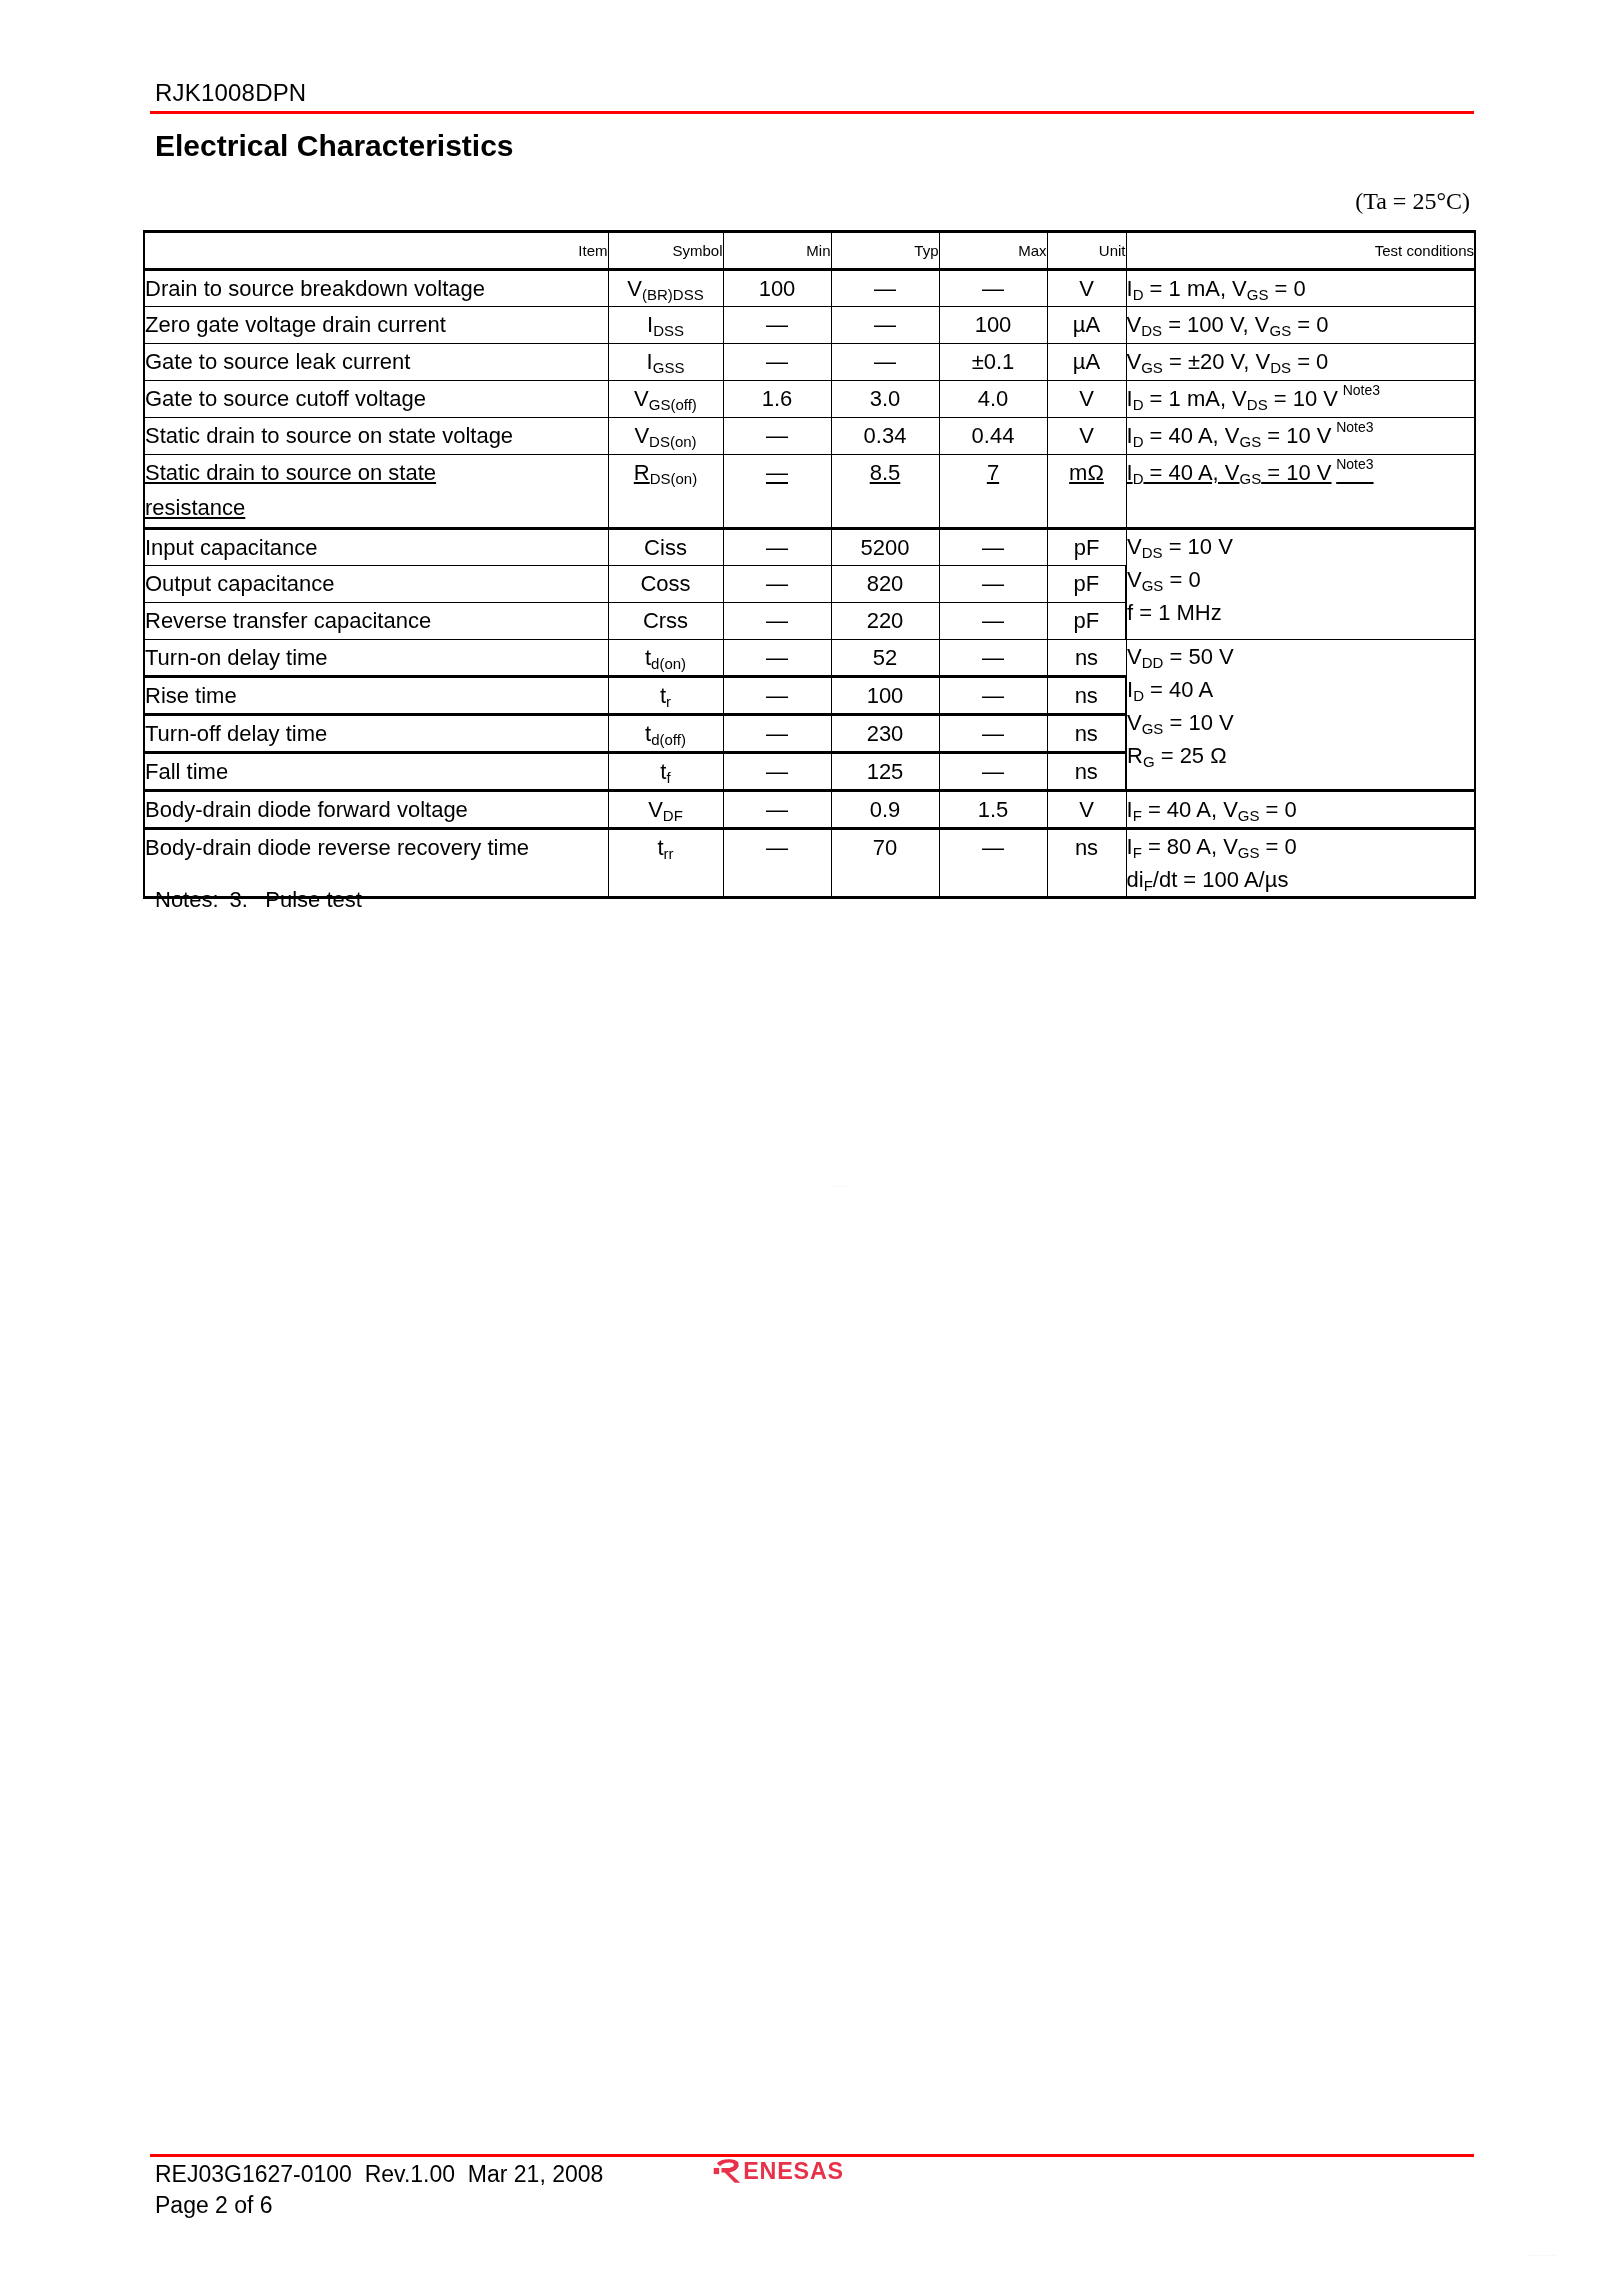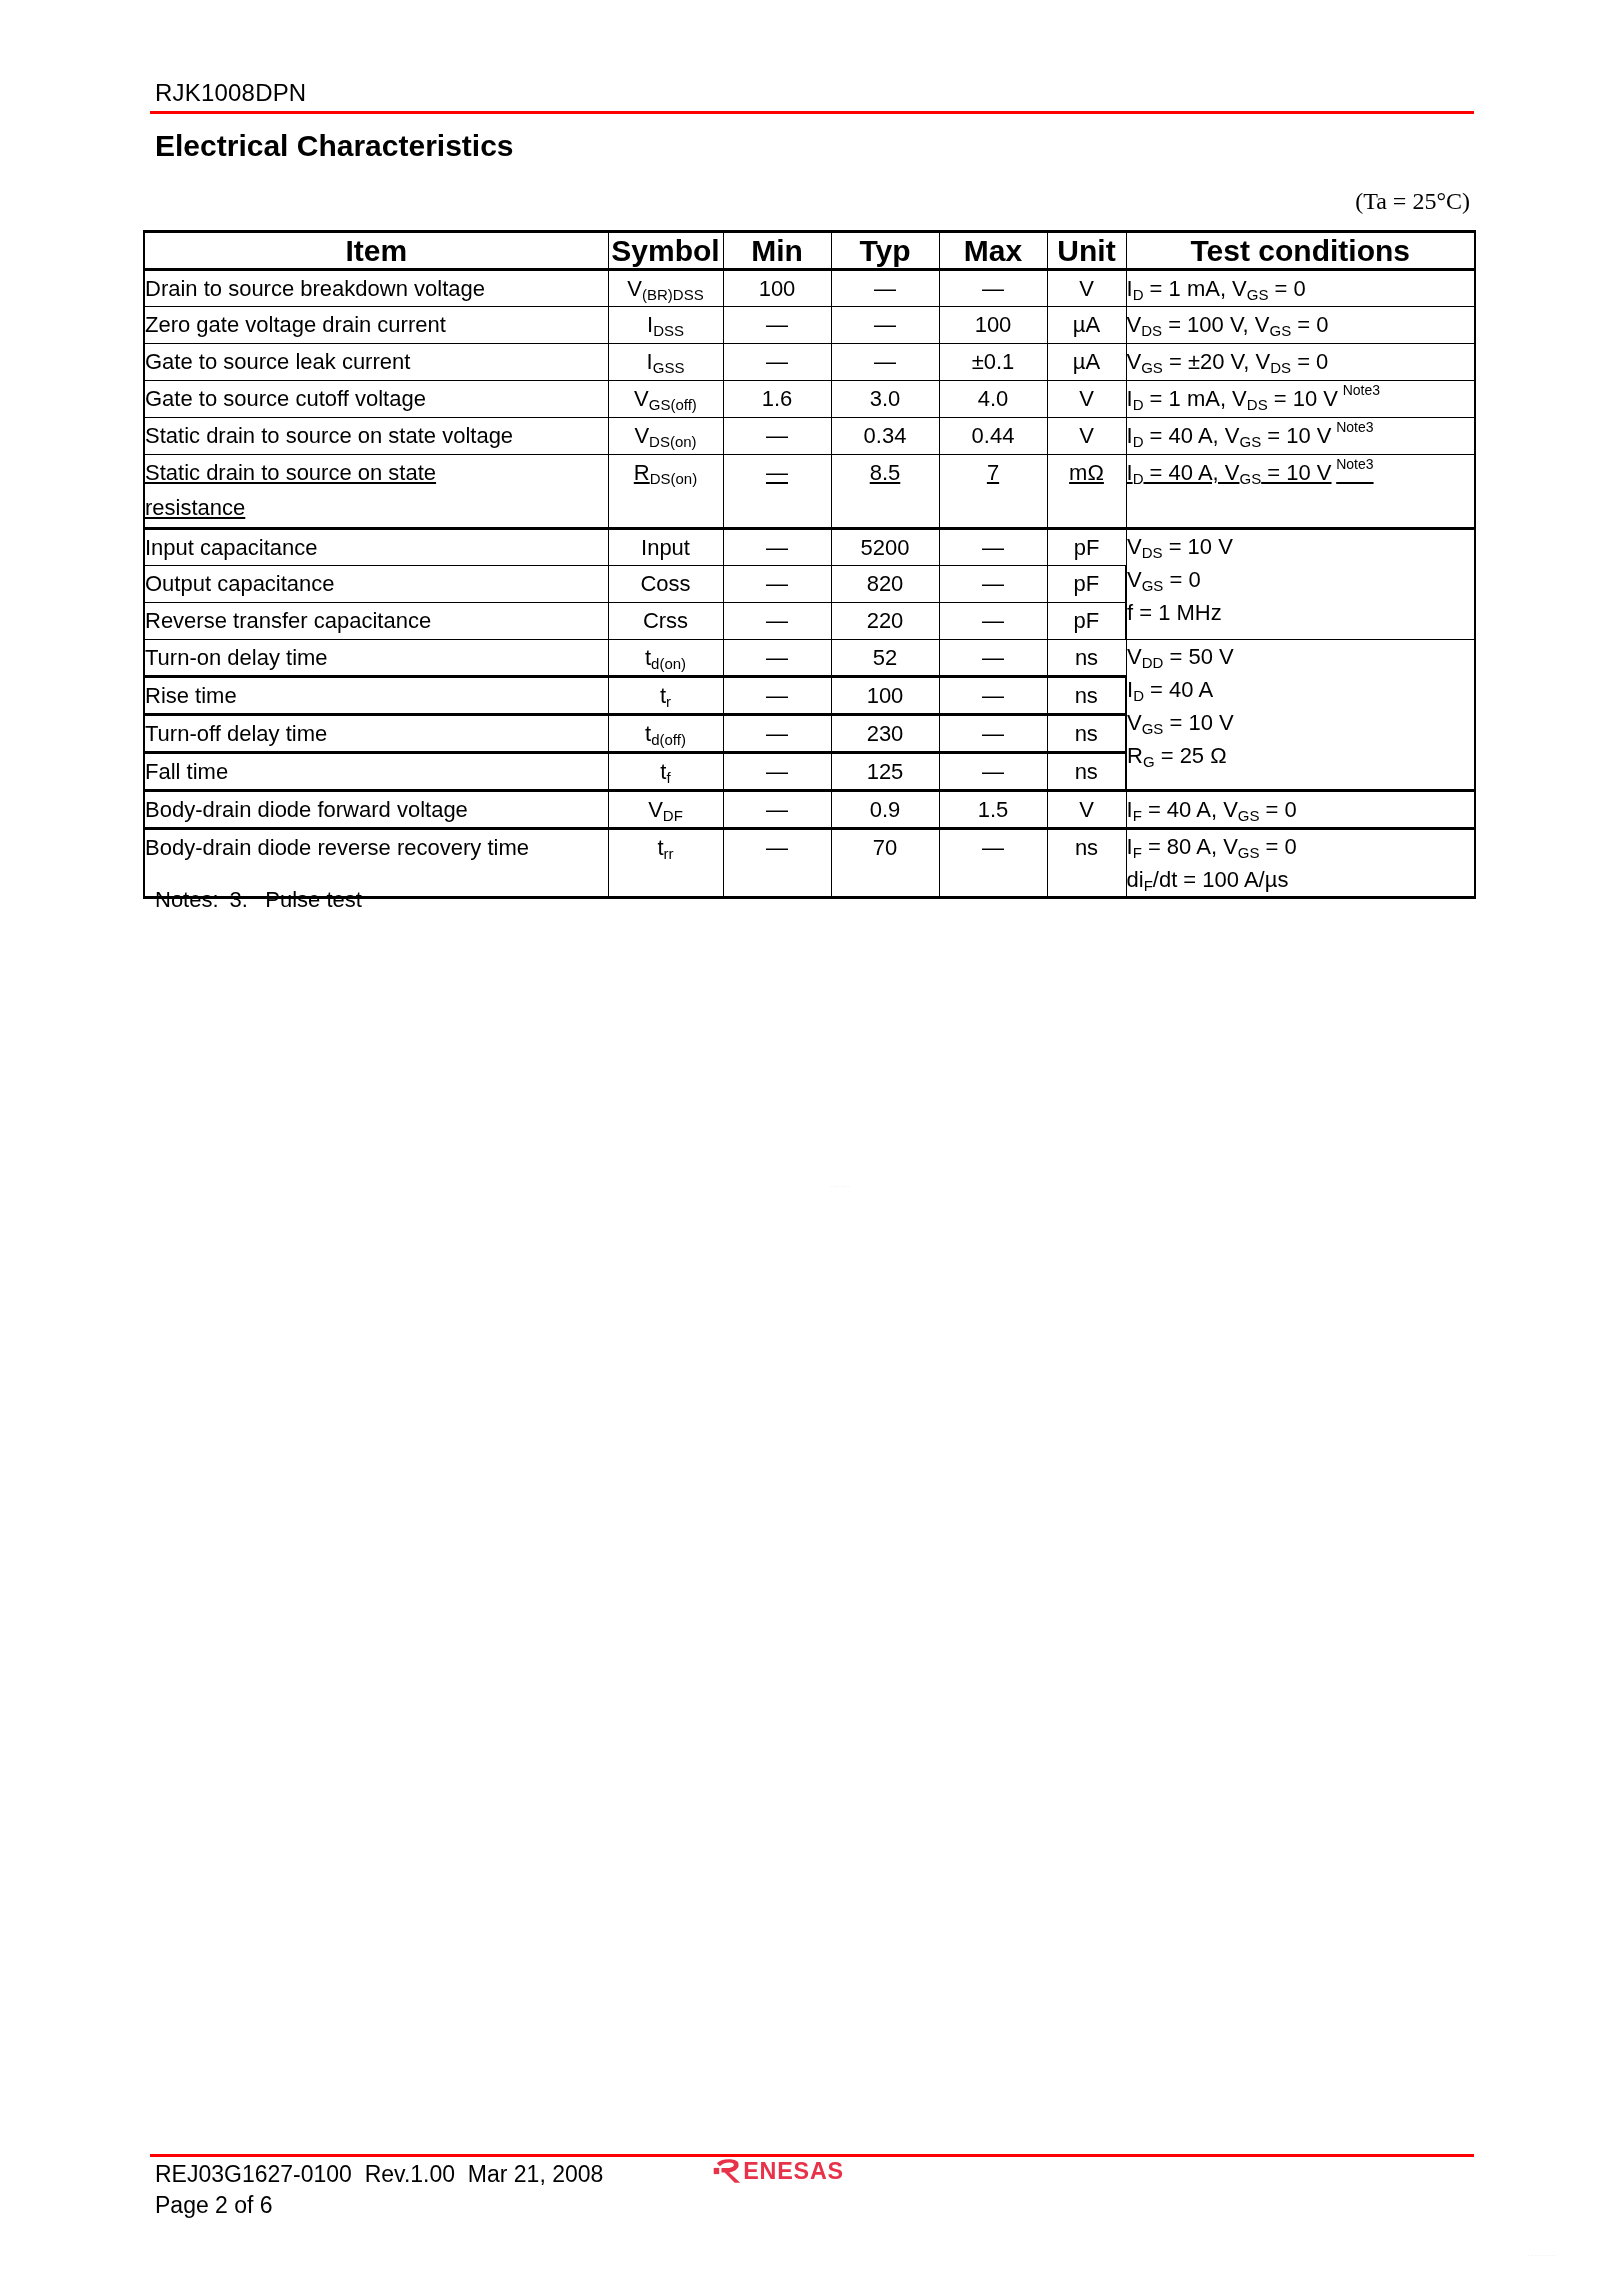--- a/index.html
+++ b/index.html
@@ -28,21 +28,21 @@
     position: absolute; left: 143px; top: 230px;
     border-collapse: collapse; table-layout: fixed;
     width: 1332px;
     font-size: 22px;
   }
   table.spec th, table.spec td {
     border: 1.6px solid #000; padding: 0; vertical-align: top; line-height: 35px;
     box-sizing: border-box;
   }
   table.spec th {
-    height: 36px; font-weight: bold; text-align: center; font-size: 30px; line-height: 35px;
+    height: 36px; font-weight: normal; text-align: right; font-size: 15px; line-height: 35px;
     border-bottom-width: 3.1px; border-top-width: 3.1px;
   }
   table.spec th:first-child, table.spec td:first-child { border-left-width: 2.4px; }
   table.spec th:last-child, table.spec td:last-child { border-right-width: 2.4px; }
   table.spec td { height: 37px; }
   table.spec tr.tall td { height: 74px; text-decoration: underline; }
   table.spec tr.tall2 td { height: 67px; }
   table.spec tr.last td { border-bottom-width: 3.1px; }
   table.spec tr.thick-top td { border-top-width: 3.1px; }
   td.item { padding-left: 13.3px; text-align: left; }
@@ -155,21 +155,21 @@
       <td class="ctr"><span>R</span><sub>DS(on)</sub></td>
       <td class="ctr">—</td>
       <td class="ctr">8.5</td>
       <td class="ctr">7</td>
       <td class="ctr">mΩ</td>
       <td class="cond">I<sub>D</sub> = 40 A, V<sub>GS</sub> = 10 V<sup>Note3</sup></td>
     </tr>
 
     <tr class="thick-top">
       <td class="item">Input capacitance</td>
-      <td class="ctr">Input</td>
+      <td class="ctr">Ciss</td>
       <td class="ctr">—</td>
       <td class="ctr">5200</td>
       <td class="ctr">—</td>
       <td class="ctr">pF</td>
       <td class="cond" rowspan="3">
         <span class="line">V<sub>DS</sub> = 10 V</span>
         <span class="line">V<sub>GS</sub> = 0</span>
         <span class="line">f = 1 MHz</span>
       </td>
     </tr>

